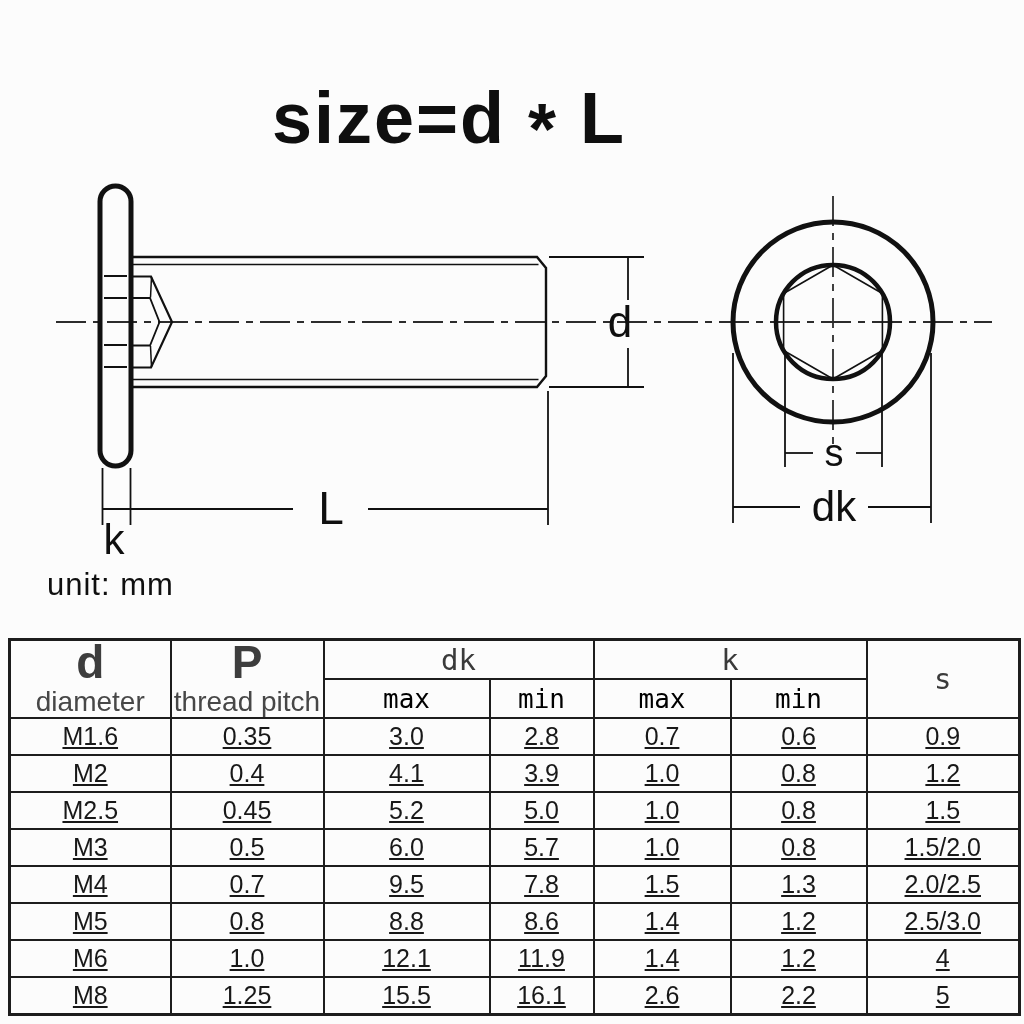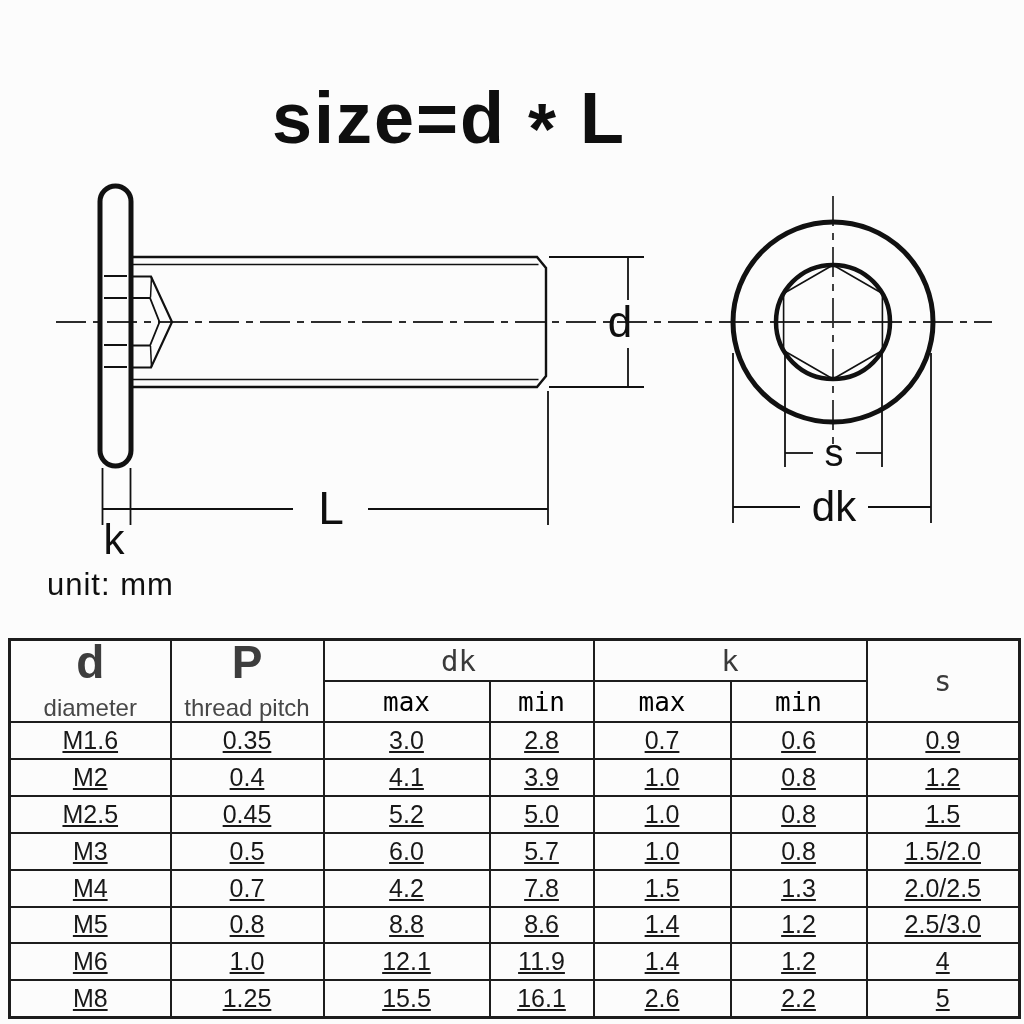--- a/index.html
+++ b/index.html
@@ -28,21 +28,21 @@
     font-family:"Liberation Sans",sans-serif;
   }
   table.spec th,table.spec td{
     border:2px solid #1d1d1d;padding:0;text-align:center;vertical-align:middle;
     font-weight:normal;
   }
   table.spec{border:3px solid #1d1d1d;}
   tr.h1 th{height:35px;}
   tr.h2 th{height:35px;}
   .sym{font-size:46px;font-weight:700;color:#3d3d3d;line-height:0.95;}
-  .sub{font-size:24px;color:#474747;line-height:1.1;margin-top:10px;}
+  .sub{font-size:28px;color:#474747;line-height:1.1;margin-top:2px;}
   th.group, th.cell-s{
     font-family:"DejaVu Sans Mono",monospace;font-size:29px;color:#3a3a3a;
   }
   th.mm{
     font-family:"DejaVu Sans Mono",monospace;font-size:26px;color:#000000;
   }
   table.spec td{height:34.9px;font-size:25px;color:#181818;text-decoration:underline;}
 </style>
 </head>
 <body>
@@ -190,21 +190,21 @@
         <td>0.5</td>
         <td>6.0</td>
         <td>5.7</td>
         <td>1.0</td>
         <td>0.8</td>
         <td>1.5/2.0</td>
       </tr>
       <tr>
         <td>M4</td>
         <td>0.7</td>
-        <td>4.2</td>
+        <td>9.5</td>
         <td>7.8</td>
         <td>1.5</td>
         <td>1.3</td>
         <td>2.0/2.5</td>
       </tr>
       <tr>
         <td>M5</td>
         <td>0.8</td>
         <td>8.8</td>
         <td>8.6</td>

